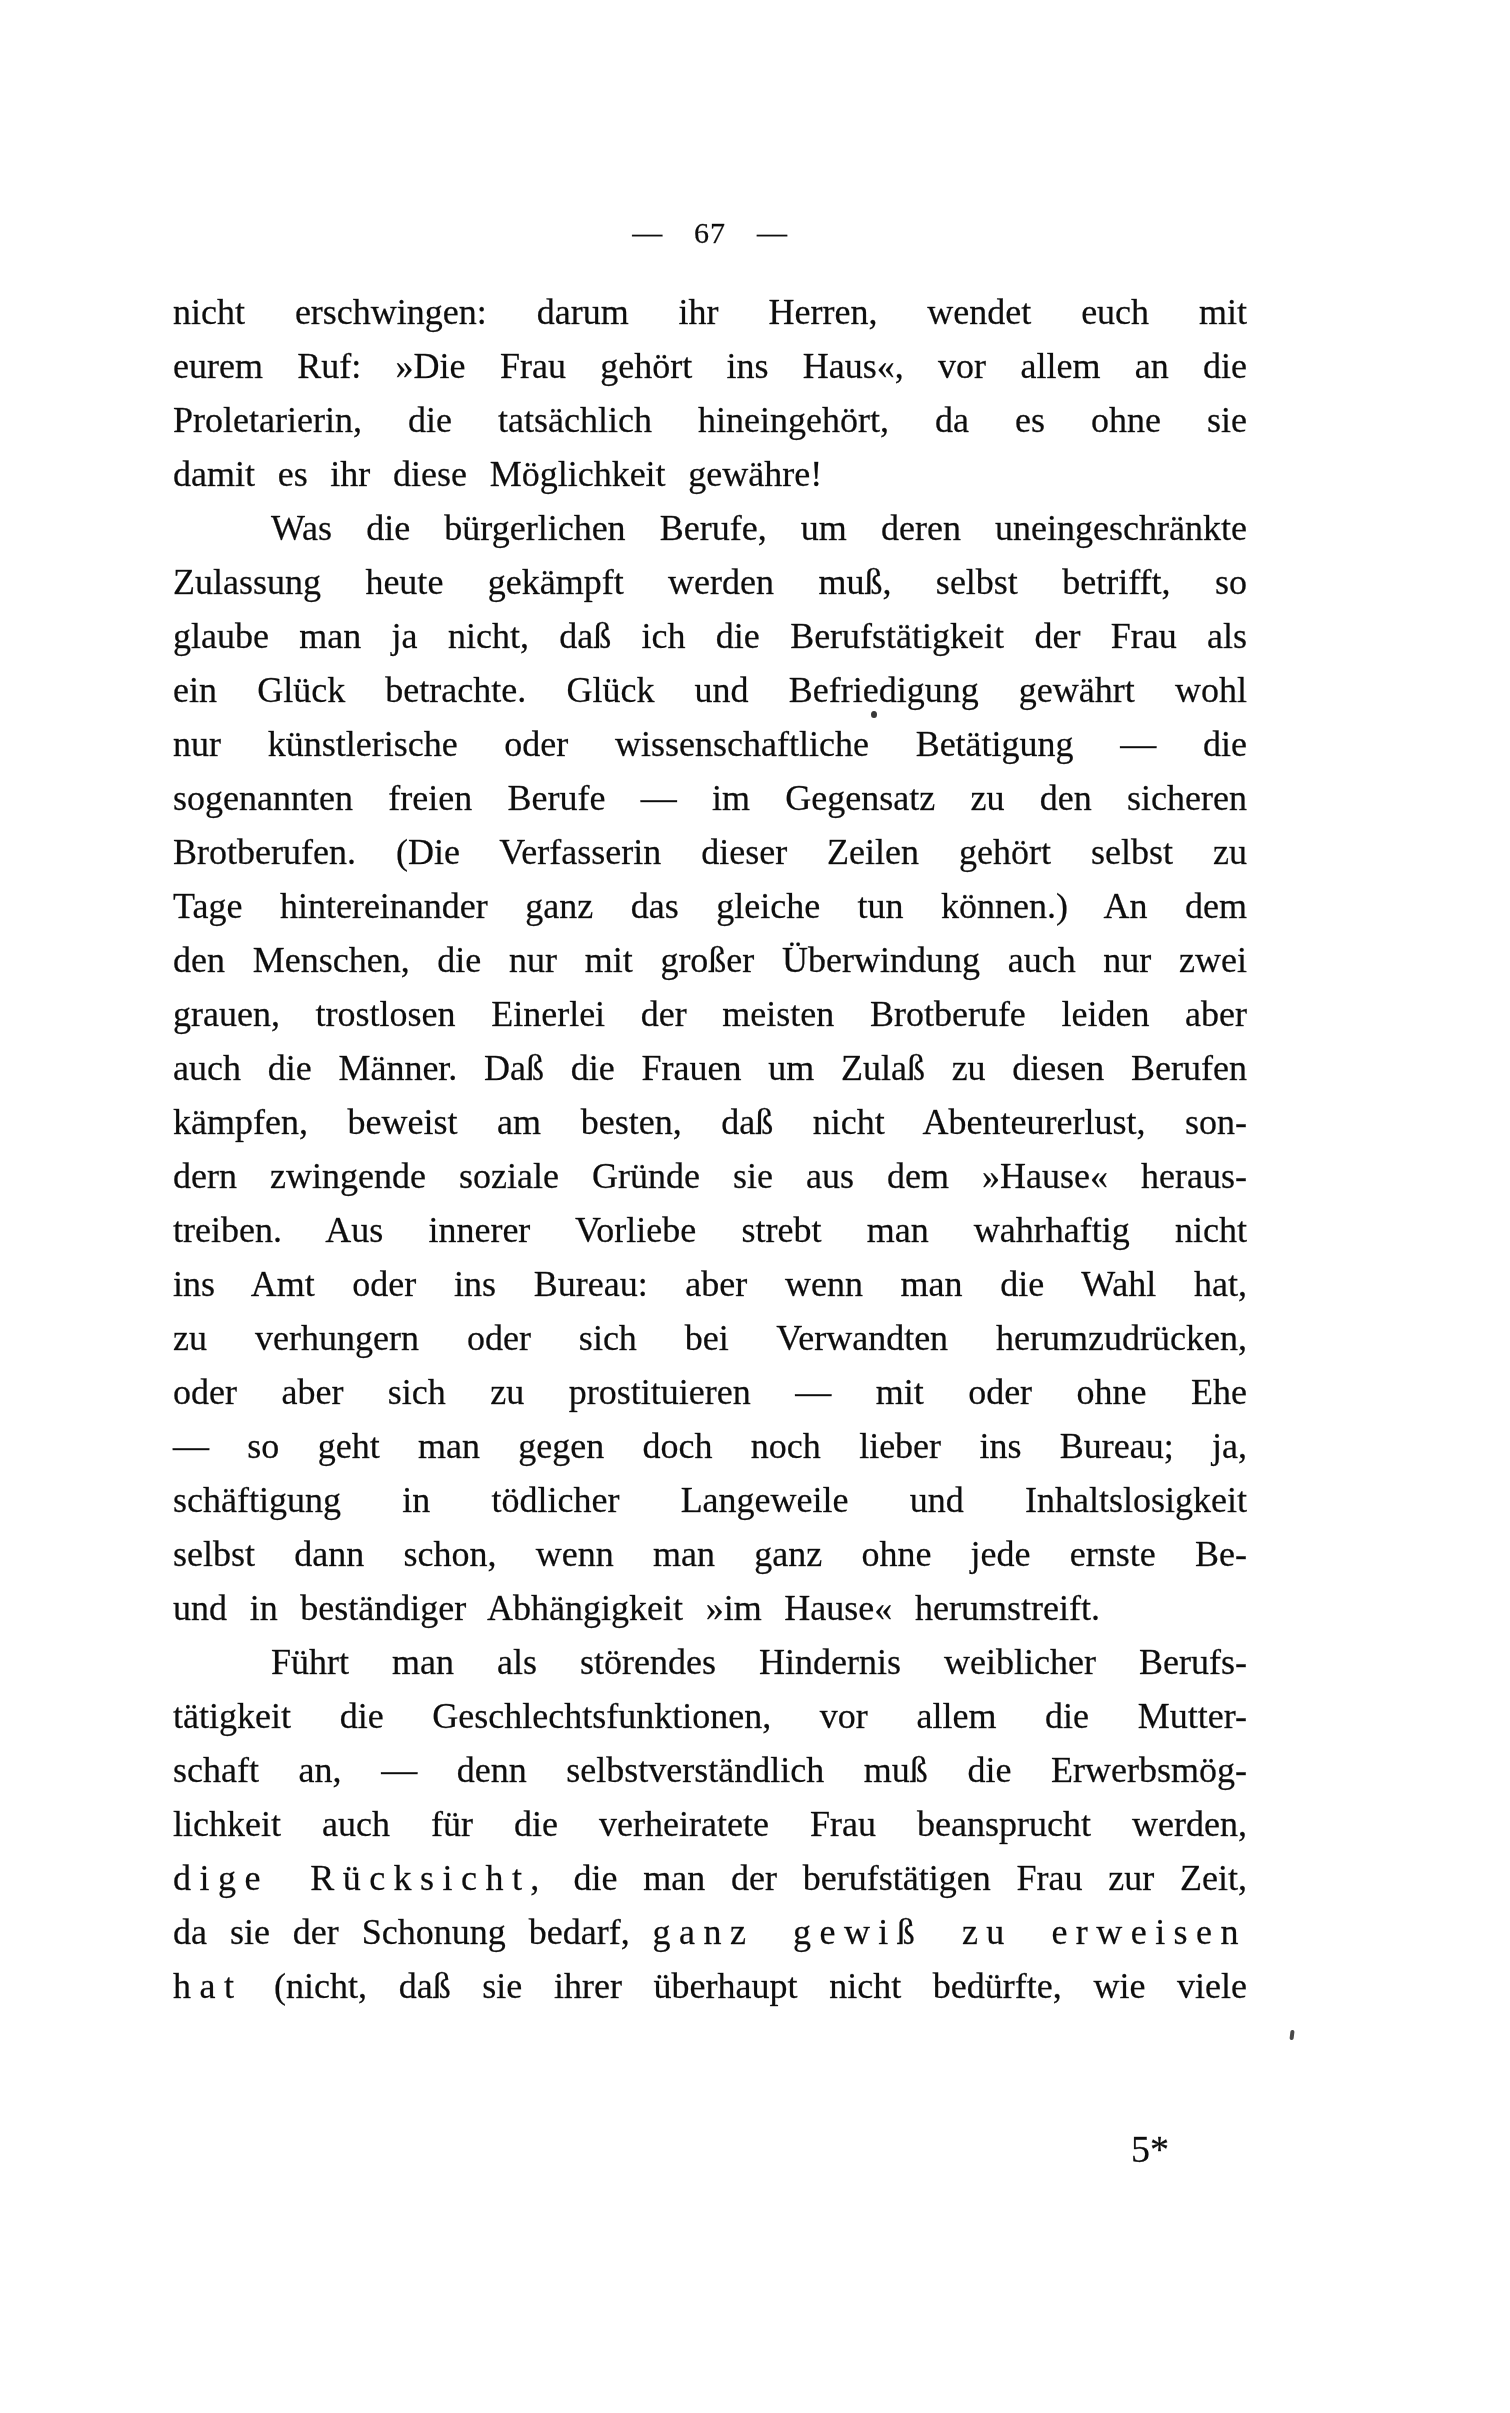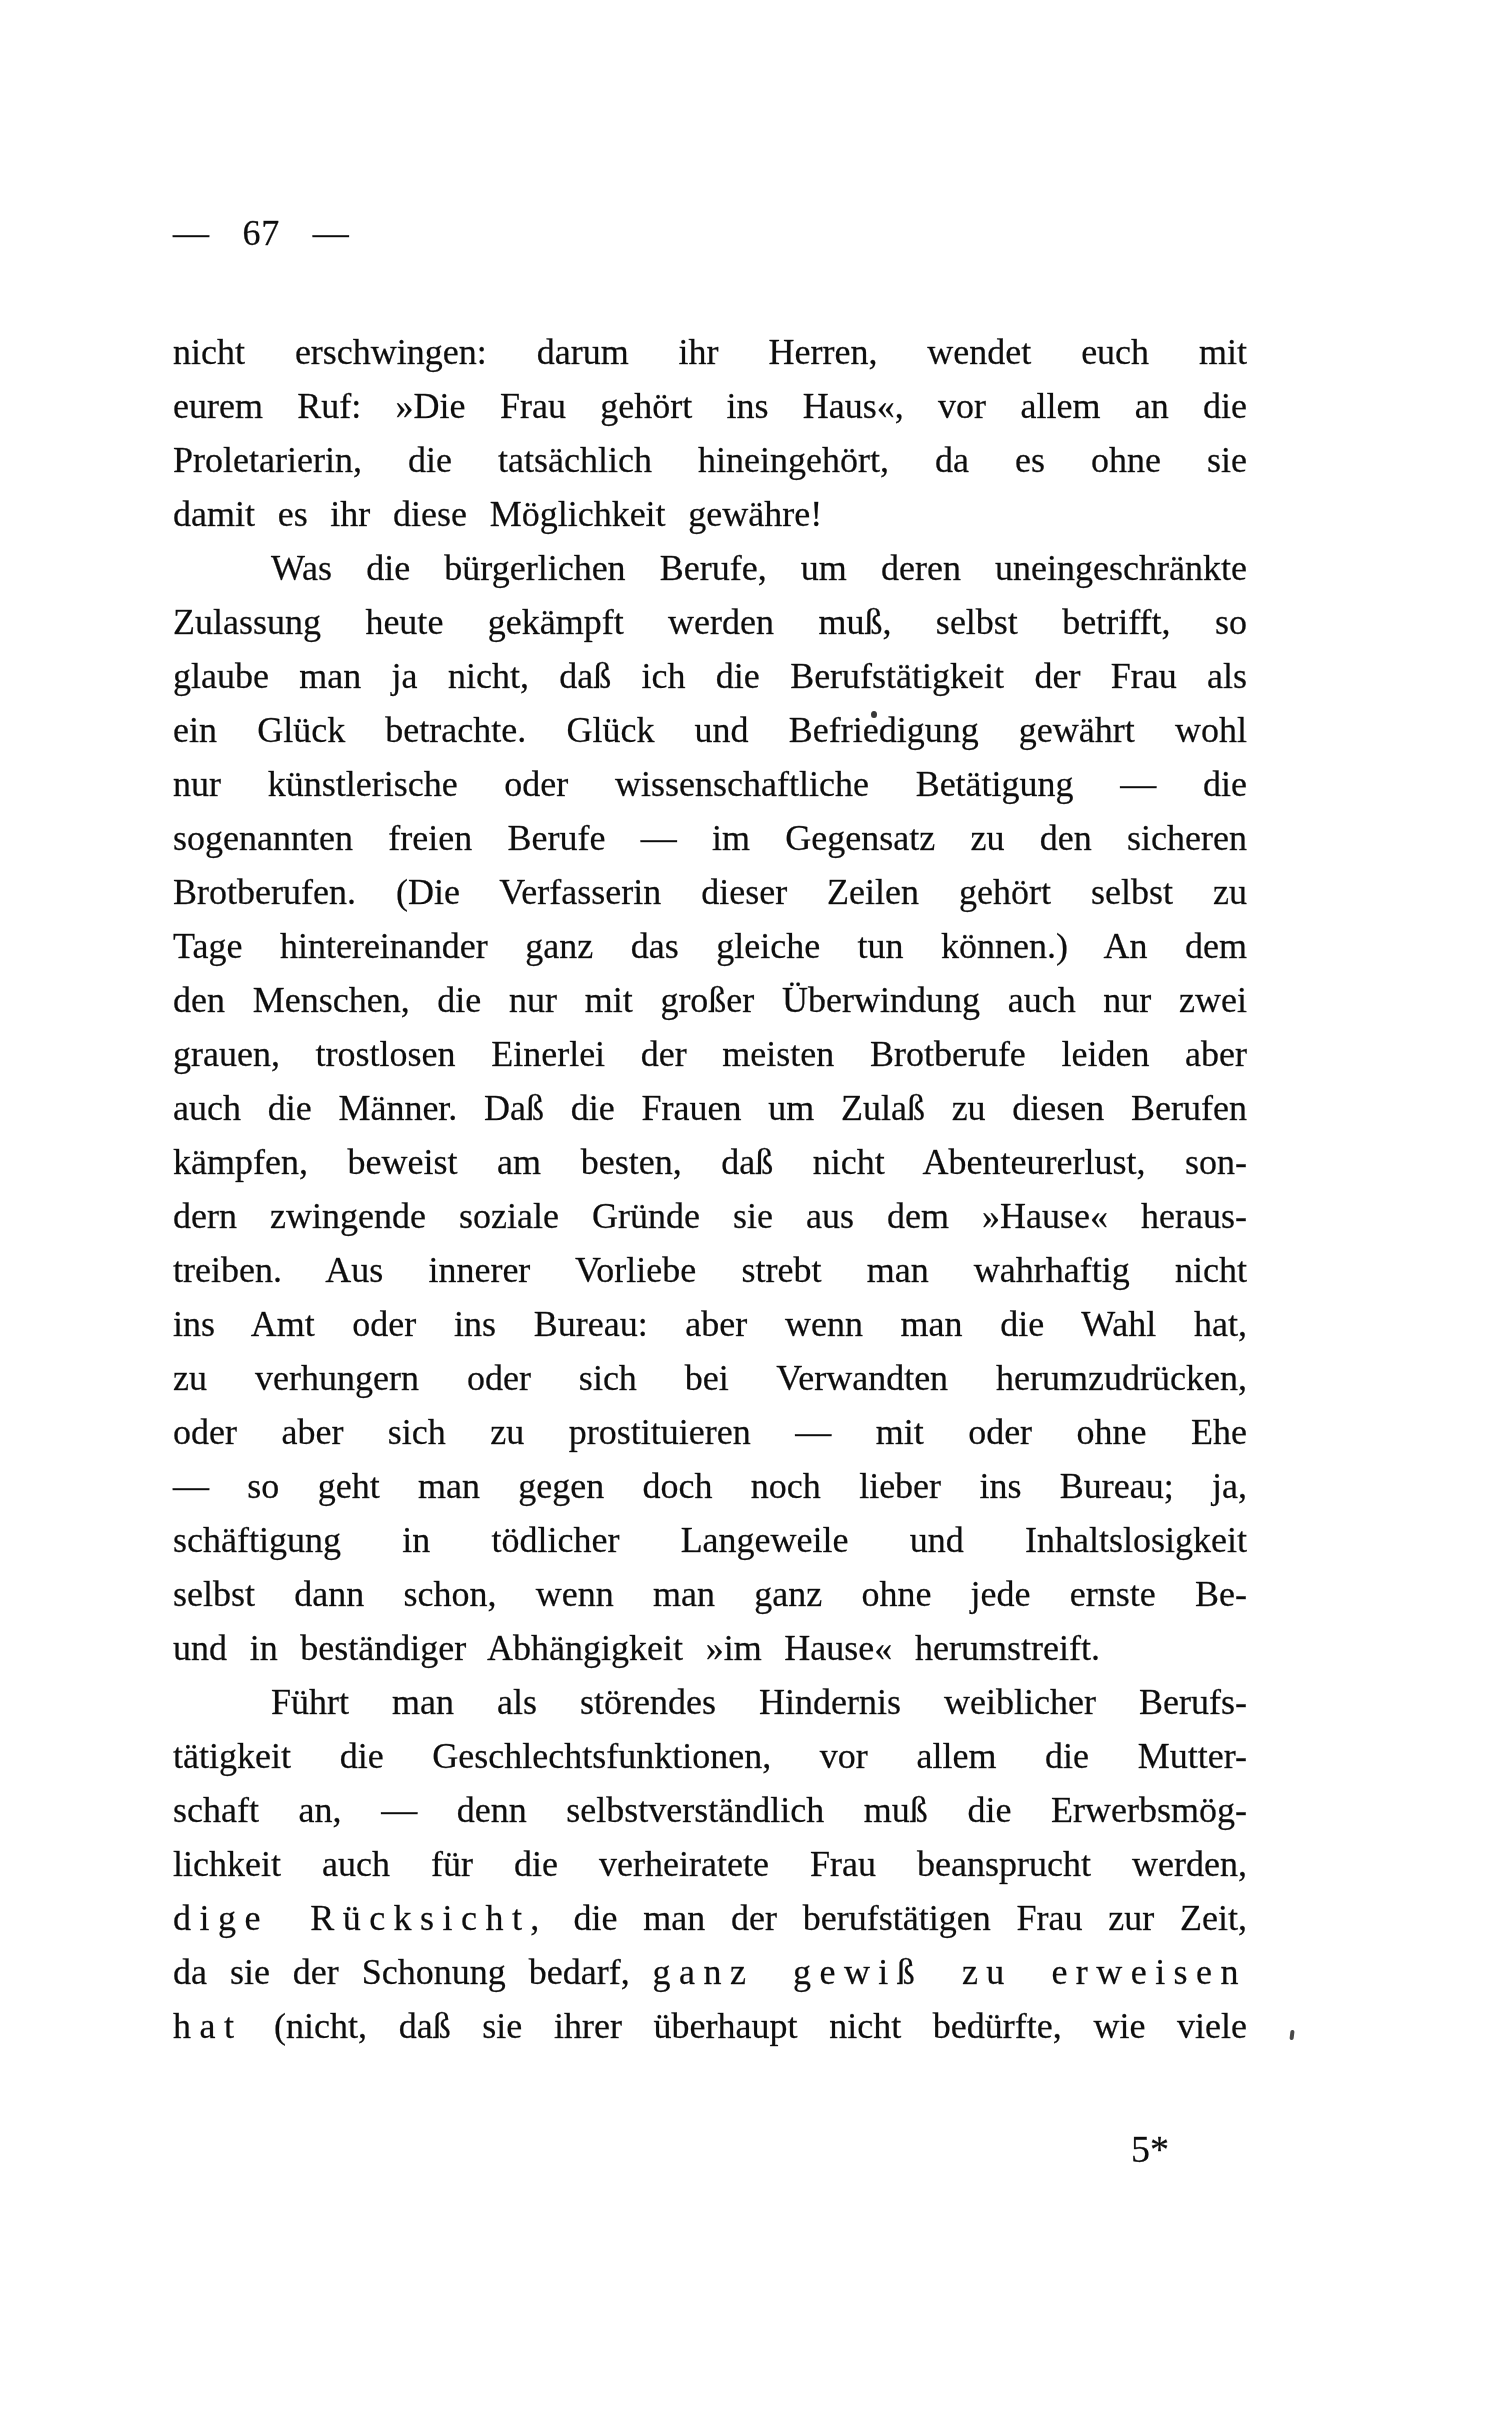--- a/index.html
+++ b/index.html
@@ -12,32 +12,31 @@
     position: relative;
     width: 1511px; height: 2413px;
     background: #ffffff;
     font-family: "Liberation Serif", "DejaVu Serif", serif;
     color: #0e0e0e;
     -webkit-text-stroke: 0.3px rgba(10,10,10,0.75);
   }
   .pagenum {
     position: absolute;
     left: 173px; top: 212px; width: 1074px;
-    text-align: left;
-    font-size: 36px;
+    text-align: center;
+    font-size: 30px;
     line-height: 42px;
     word-spacing: 22.6px;
     letter-spacing: 0.9px;
   }
   .text-block {
     position: absolute;
     left: 173px; top: 285px; width: 1074px;
     font-size: 36px;
     line-height: 54px;
-    margin-top: 40px;
   }
   .ln {
     text-align: justify;
     text-align-last: justify;
     word-spacing: 0.10em;
     white-space: normal;
   }
   .ln.flush {
     text-align: right;
     text-align-last: left;

